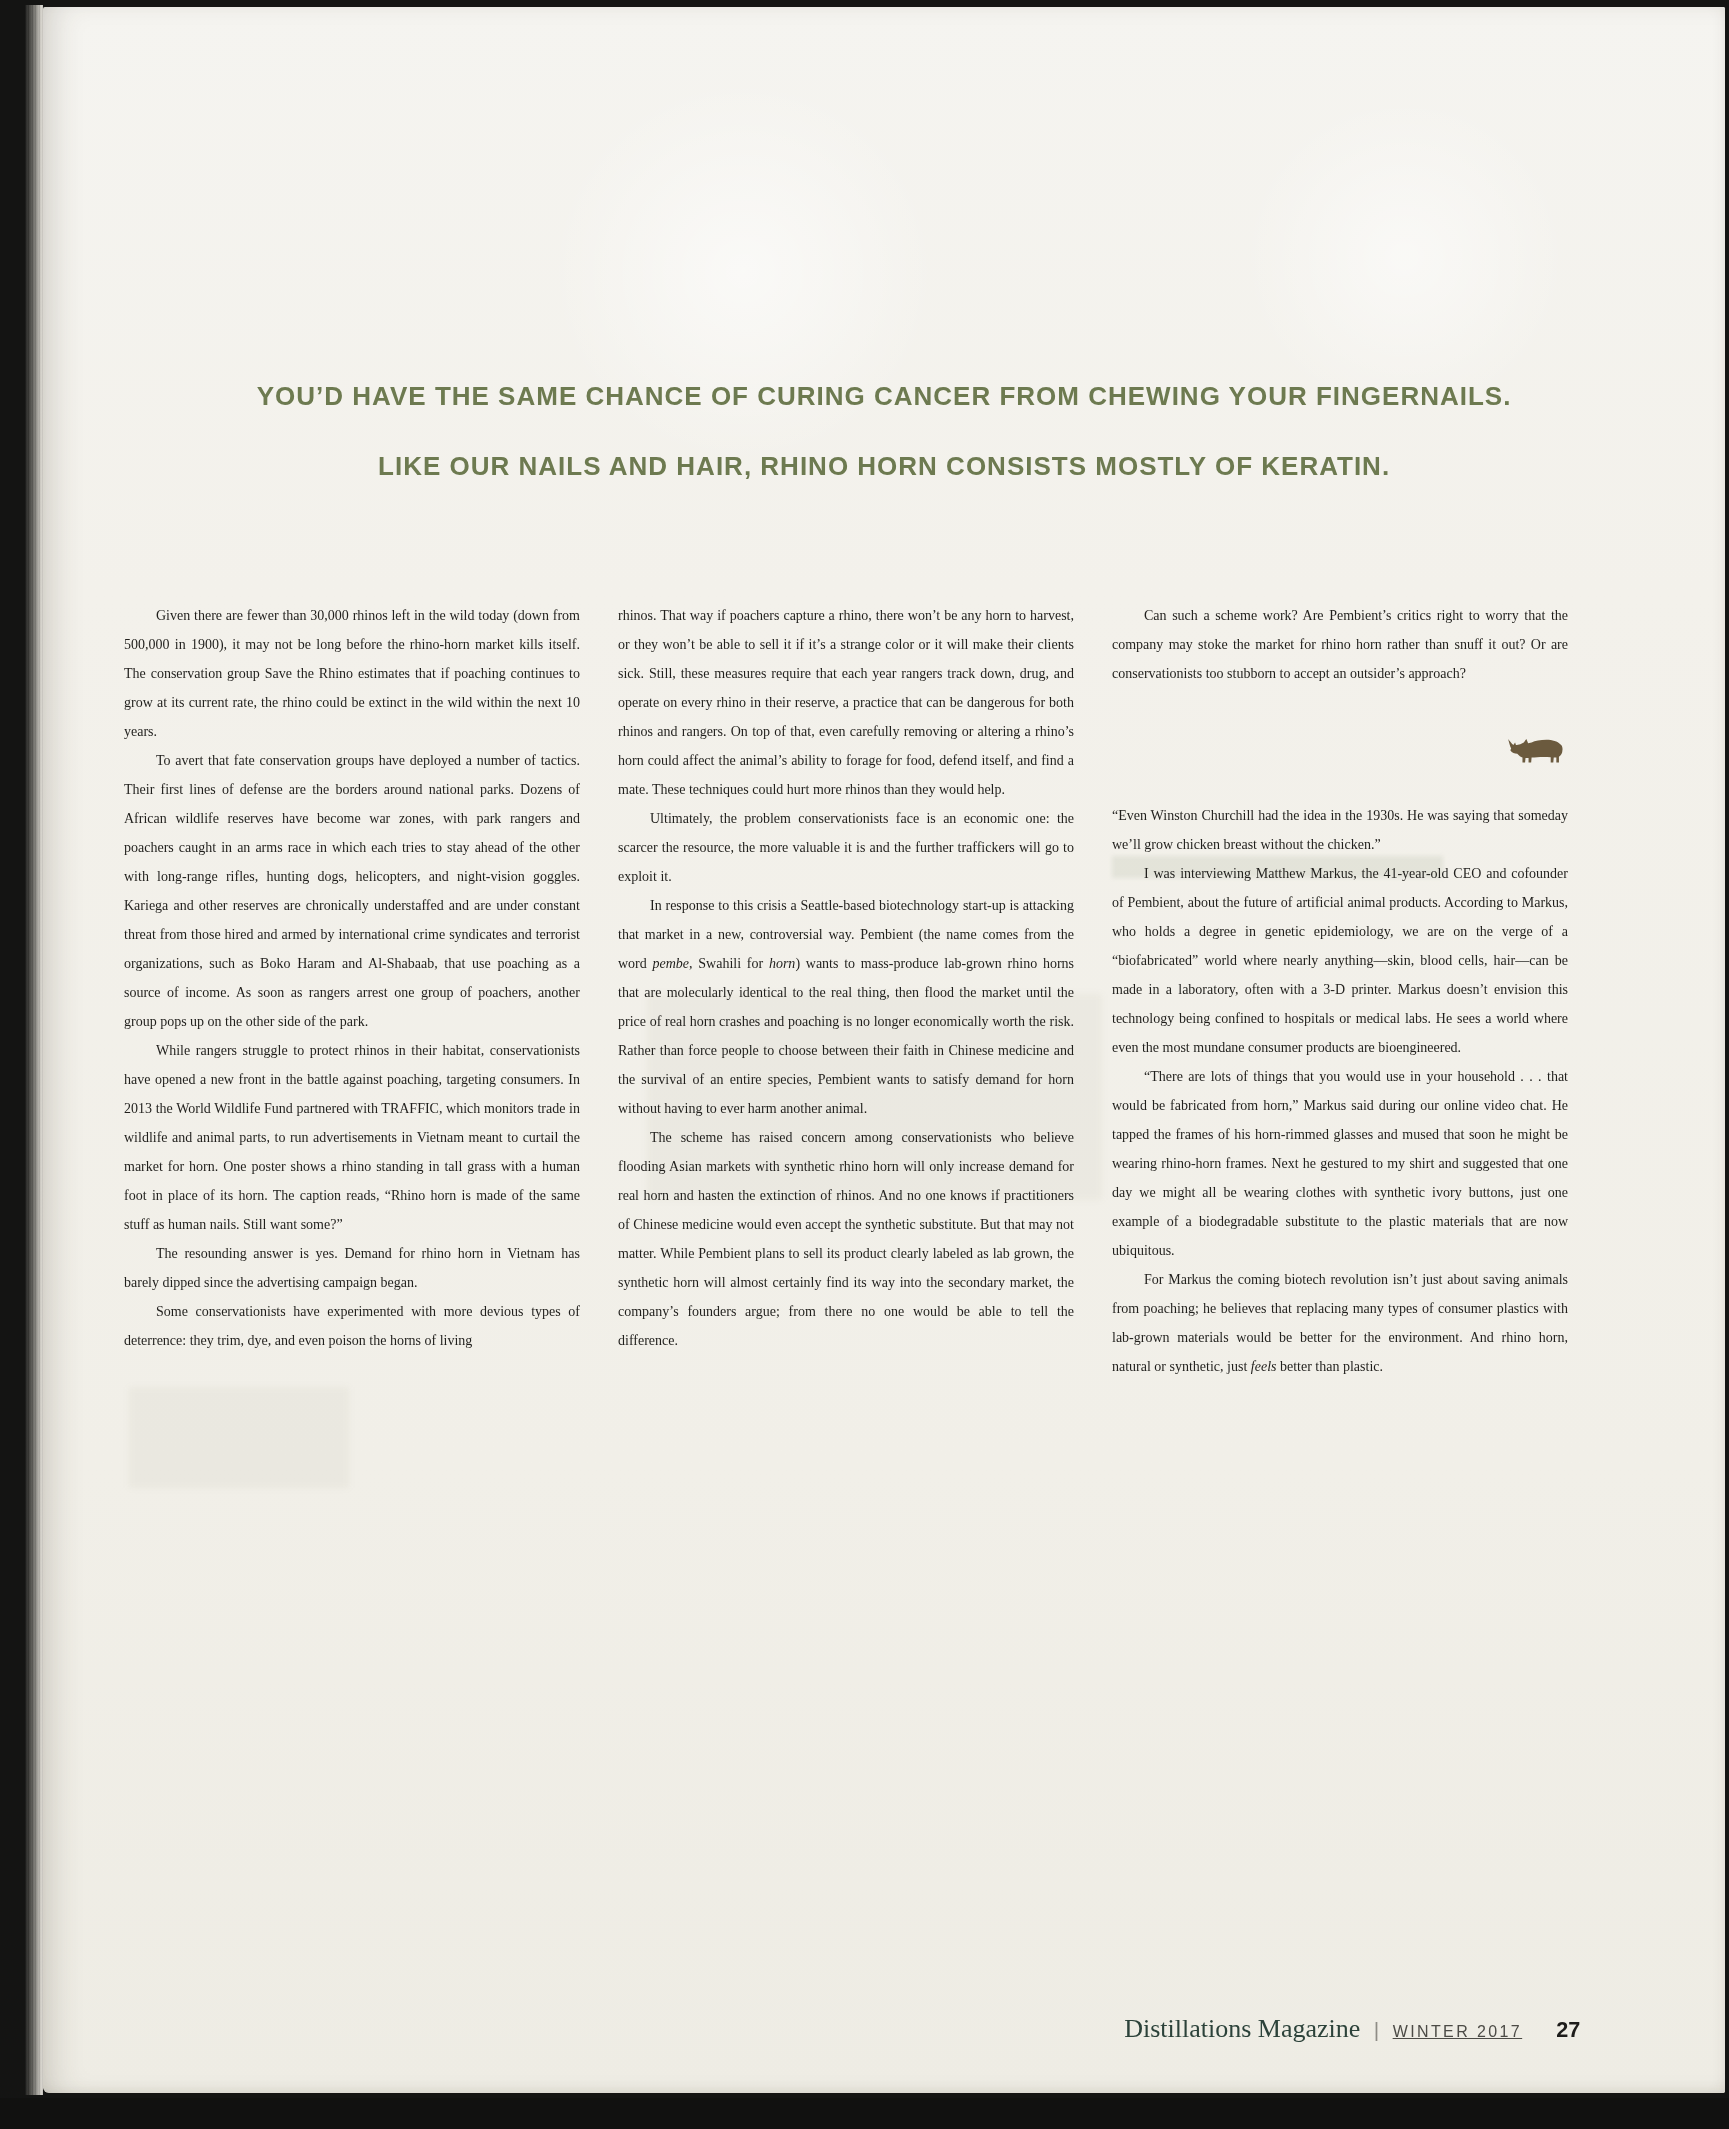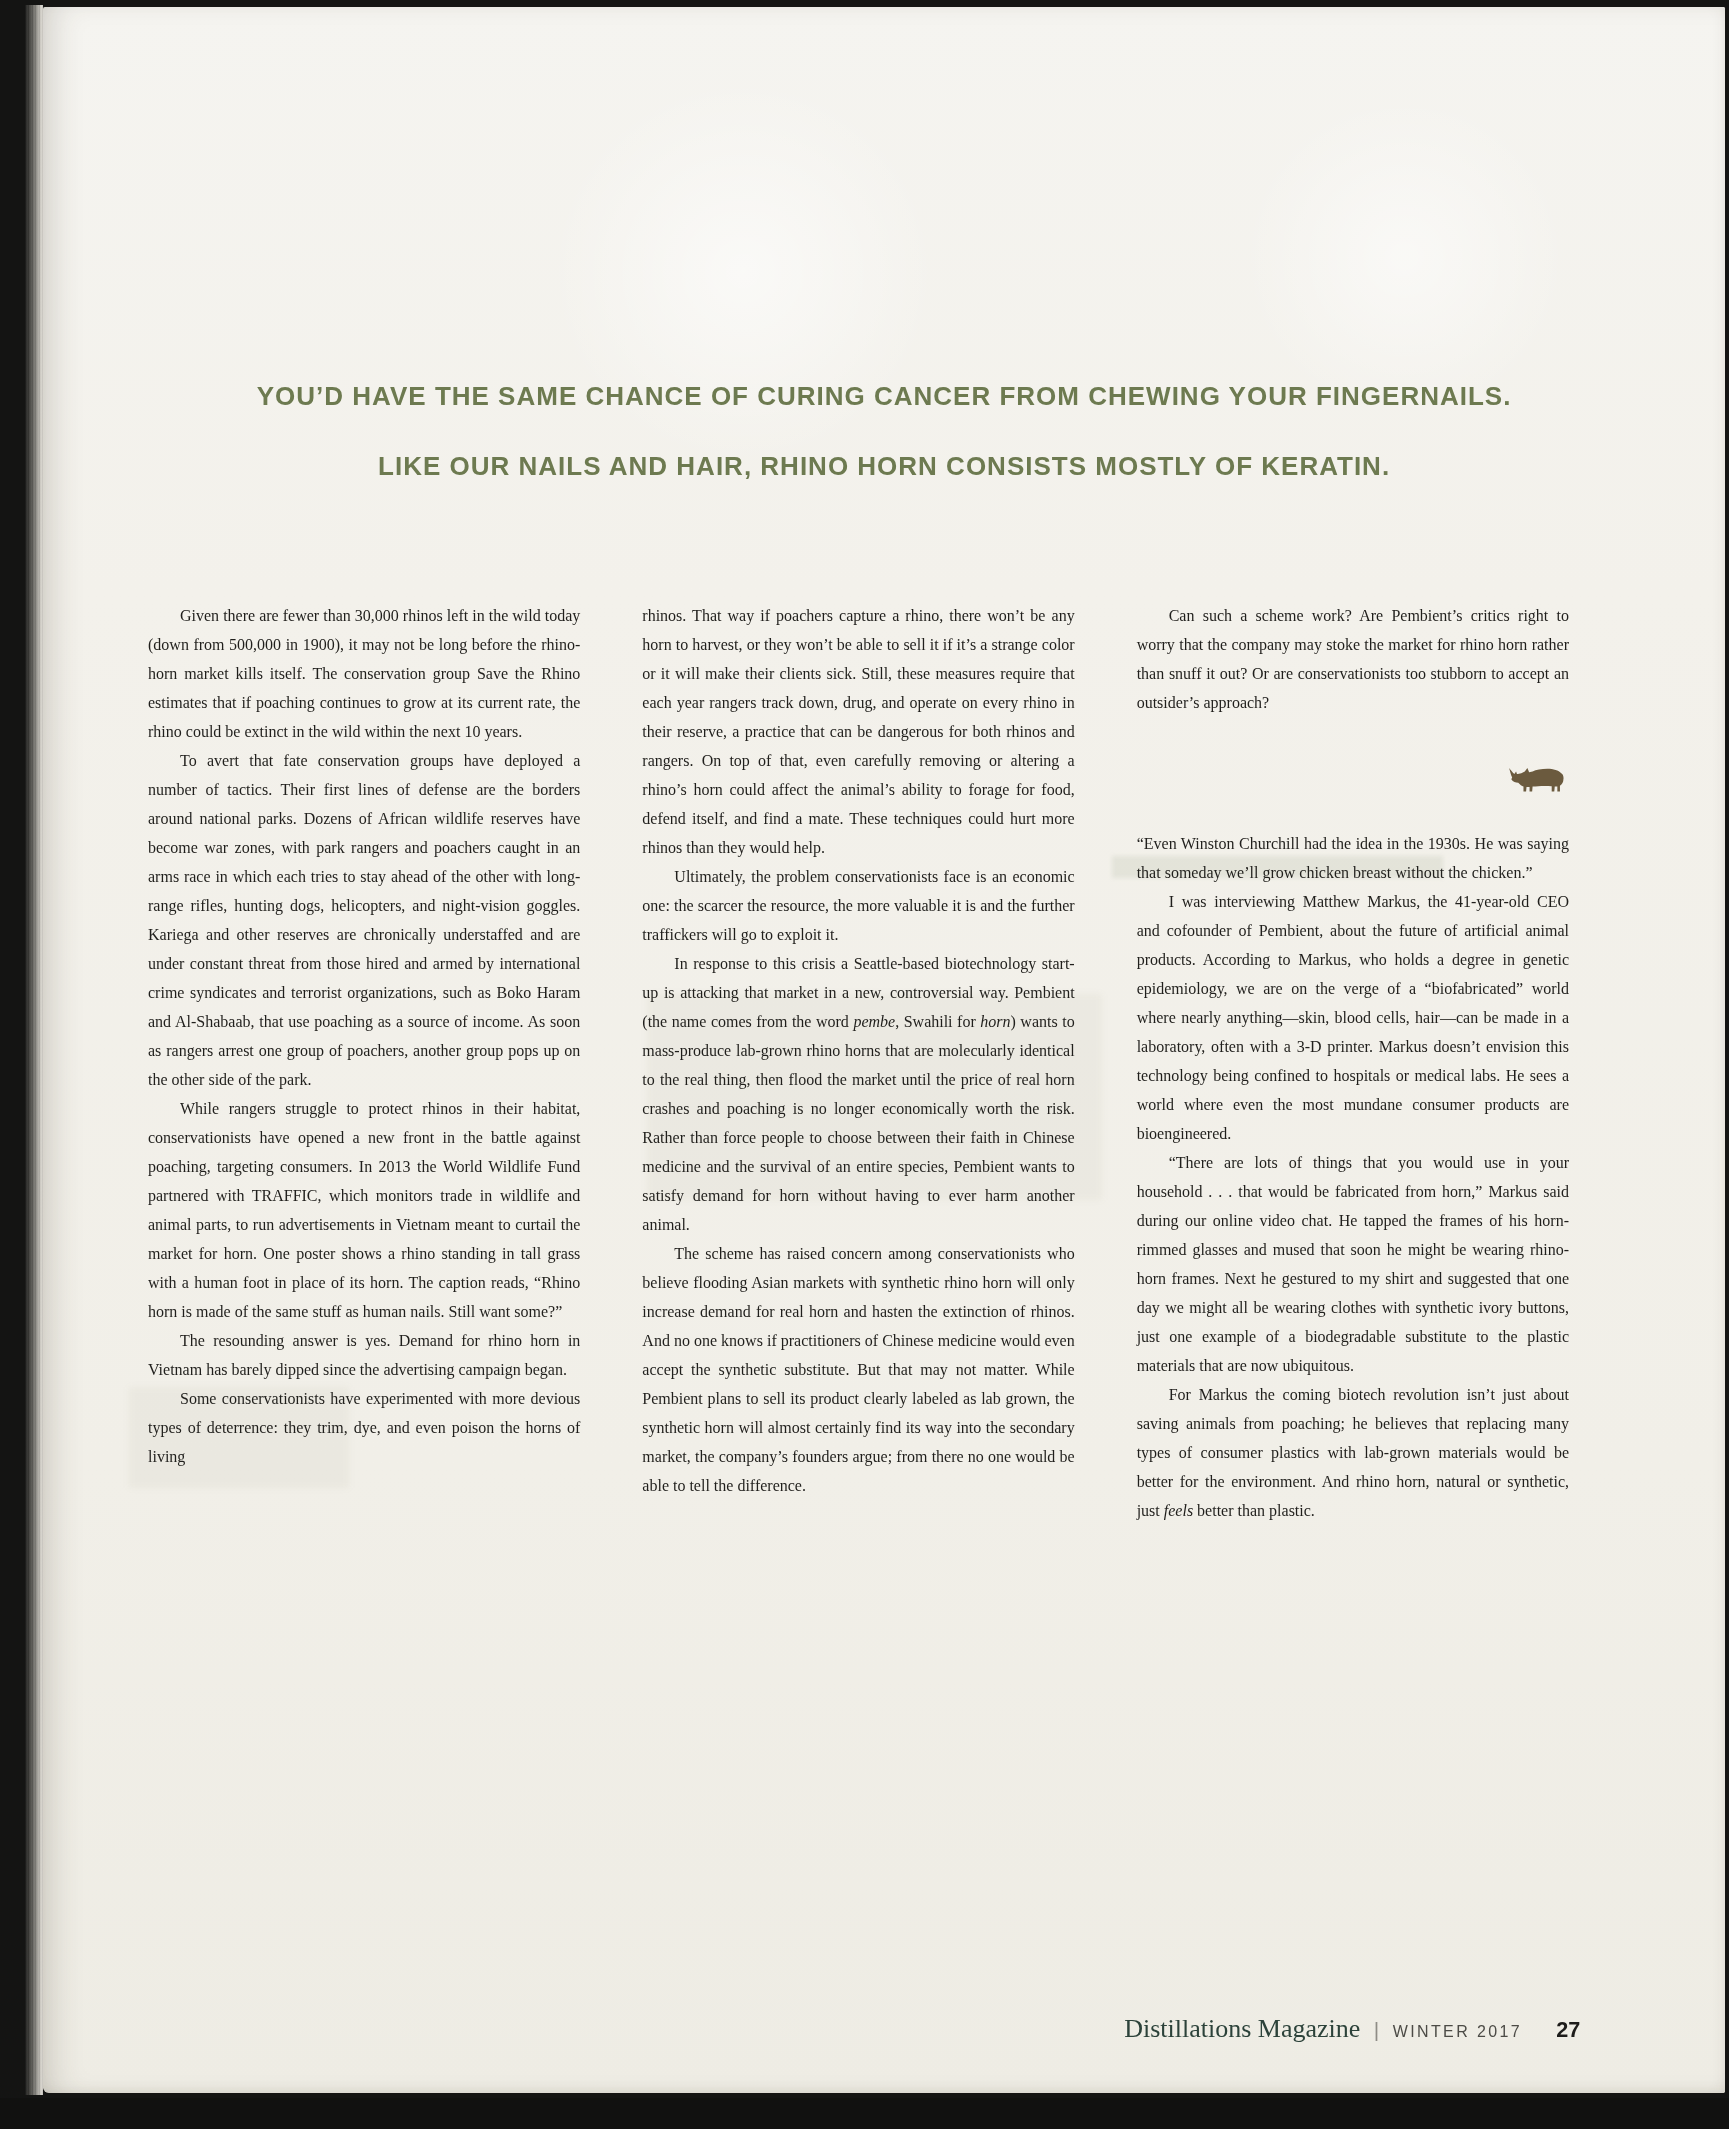--- a/index.html
+++ b/index.html
@@ -77,25 +77,24 @@
   .columns {
     position: absolute;
     left: 81px; top: 594px;
     width: 1445px;
     display: flex;
     gap: 38px;
   }
   .col {
     width: 456px;
     color: var(--body-text, #201f1c);
-    font-size: 16px;
+    font-size: 14px;
     line-height: 29px;
     text-align: justify;
     hyphens: auto;
-    margin-left: 24px;
   }
   .col p { margin: 0; }
   .col p.indent { text-indent: 32px; }
 
   .rhino-break {
     text-align: right;
     padding-right: 3.8px;
     margin: 44px 0 26px 0;
   }
   .rhino-break svg { color: var(--rhino-icon, #6b5a3e); }
@@ -117,20 +116,21 @@
     font-weight: 300;
     font-size: 21px;
     color: #8f8d86;
     padding: 0 13.4px;
   }
   .footer .issue {
     font-family: "Liberation Sans", sans-serif;
     font-size: 16px;
     letter-spacing: 2.4px;
     color: #4c4b46;
+    text-decoration: underline;
   }
   .footer .pagenum {
     font-family: "Liberation Sans", sans-serif;
     font-weight: 700;
     font-size: 21.6px;
     color: #1d1c1a;
     margin-left: 34px;
   }
 </style>
 </head>

